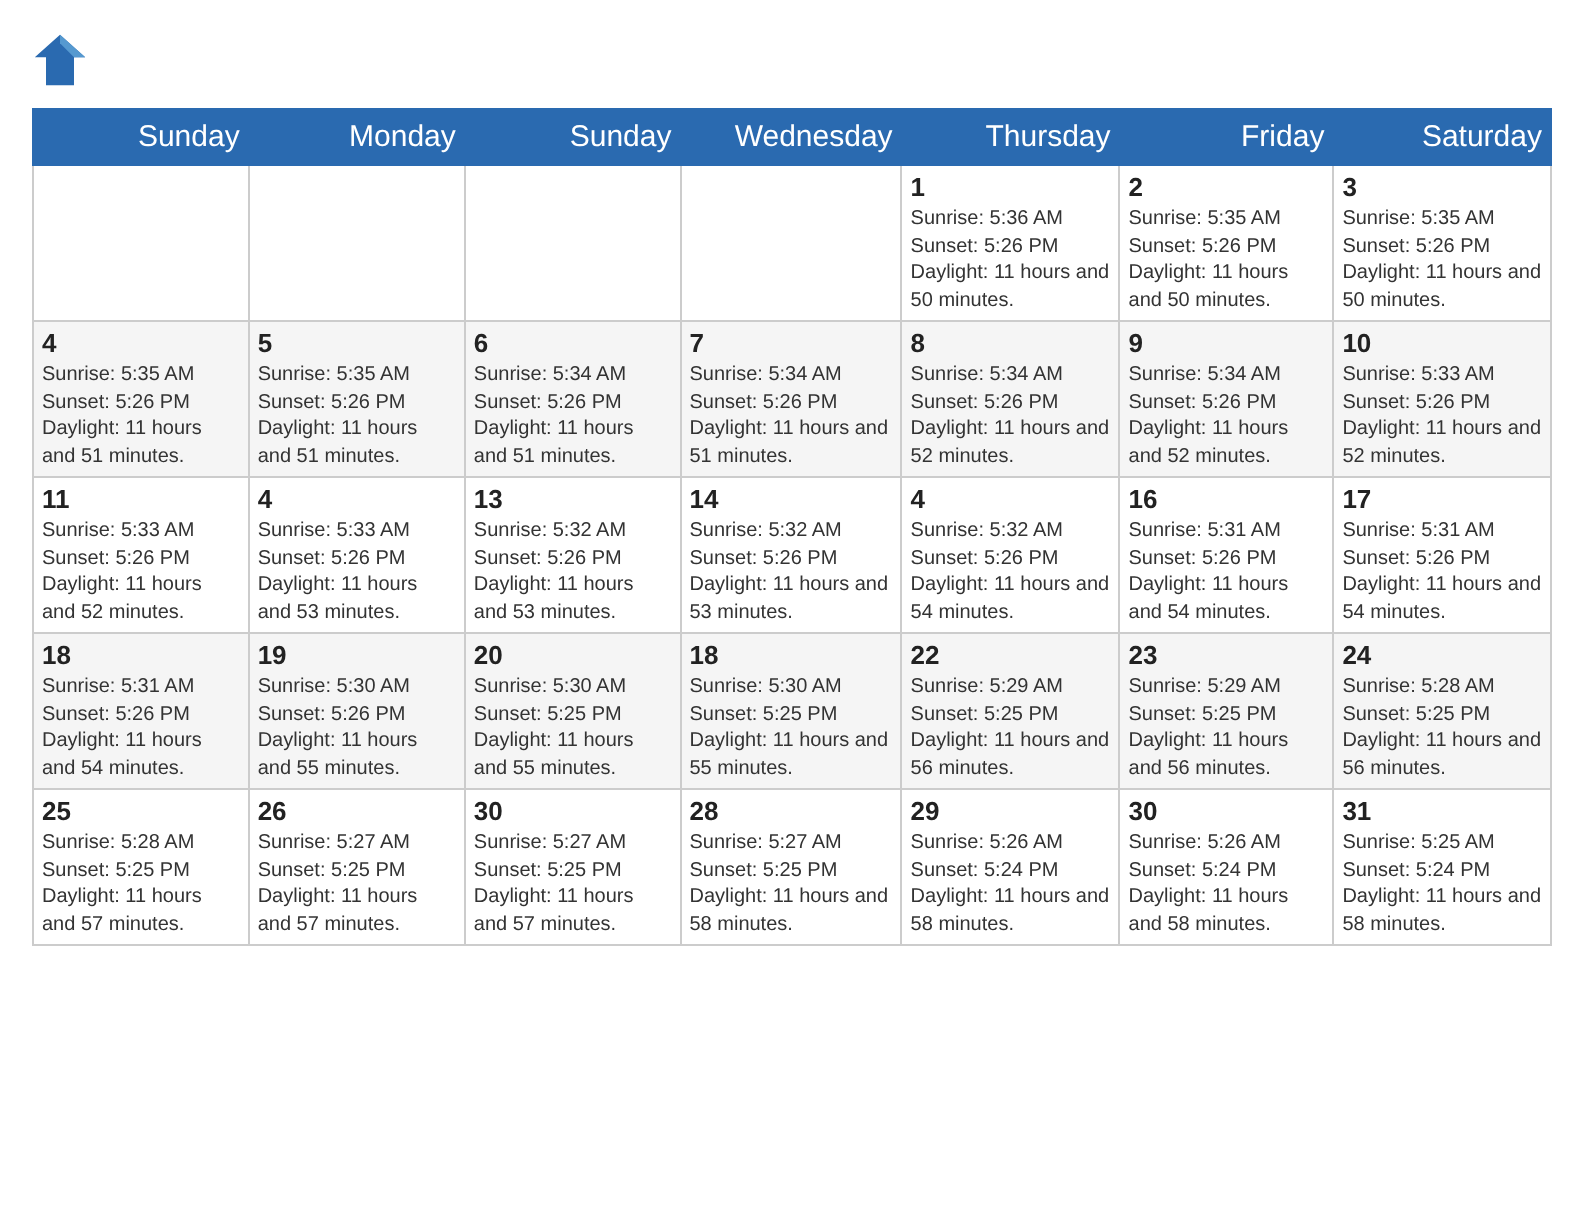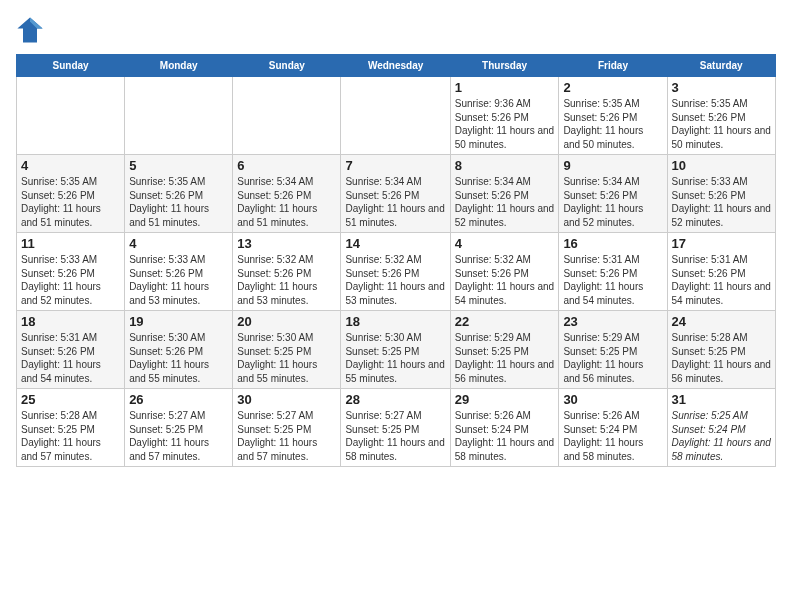--- a/index.html
+++ b/index.html
@@ -52,23 +52,23 @@
     }
     table {
       width: 100%;
       border-collapse: collapse;
       font-size: 11px;
     }
     thead tr th {
       background-color: #2a6ab0;
       color: #fff;
       padding: 5px 4px;
-      text-align: center;
-      font-size: 10px;
-      font-weight: bold;
+      text-align: right;
+      font-size: 15px;
+      font-weight: normal;
       border: 1px solid #2a6ab0;
     }
     tbody tr td {
       border: 1px solid #ccc;
       vertical-align: top;
       padding: 3px 4px;
       height: 78px;
       width: 113px;
       background: #fff;
     }
@@ -125,21 +125,21 @@
         </tr>
     </thead>
     <tbody id="calendar-body">
     <tr>
           <td class="empty-cell"></td>
           <td class="empty-cell"></td>
           <td class="empty-cell"></td>
           <td class="empty-cell"></td>
           <td>
             <span class="day-num">1</span>
-            <div class="day-info" style="white-space: pre-line;">Sunrise: 9:36 AM
+            <div class="day-info" style="white-space: pre-line;">Sunrise: 5:36 AM
 Sunset: 5:26 PM
 Daylight: 11 hours and 50 minutes.</div>
           </td>
           <td>
             <span class="day-num">2</span>
             <div class="day-info" style="white-space: pre-line;">Sunrise: 5:35 AM
 Sunset: 5:26 PM
 Daylight: 11 hours and 50 minutes.</div>
           </td>
           <td>
@@ -313,20 +313,20 @@
 Daylight: 11 hours and 58 minutes.</div>
           </td>
           <td>
             <span class="day-num">30</span>
             <div class="day-info" style="white-space: pre-line;">Sunrise: 5:26 AM
 Sunset: 5:24 PM
 Daylight: 11 hours and 58 minutes.</div>
           </td>
           <td>
             <span class="day-num">31</span>
-            <div class="day-info" style="white-space: pre-line; font-style: italic;">Sunrise: 5:25 AM
+            <div class="day-info" style="white-space: pre-line;">Sunrise: 5:25 AM
 Sunset: 5:24 PM
 Daylight: 11 hours and 58 minutes.</div>
           </td>
         </tr>
       </tbody>
   </table>
 </div>
 
 </body></html>

